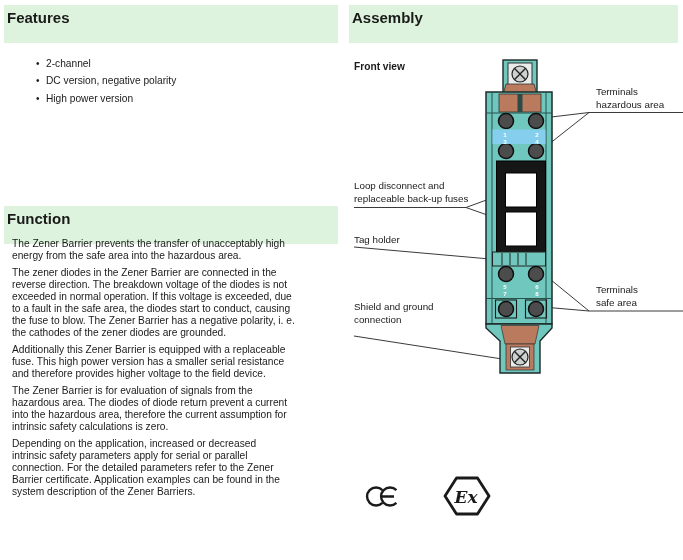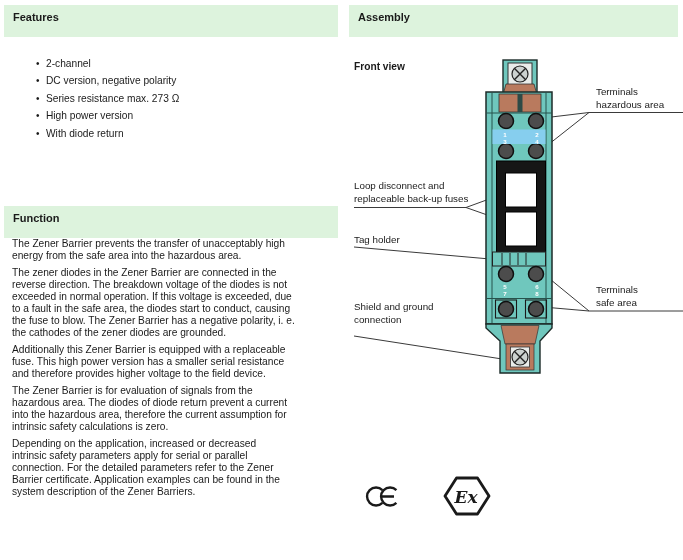--- a/index.html
+++ b/index.html
@@ -3,22 +3,22 @@
 <meta charset="utf-8">
 <style>
   html,body{margin:0;padding:0}
   body{
     width:683px;height:560px;position:relative;overflow:hidden;
     background:#ffffff;color:#1a1a1a;
     font-family:"Liberation Sans",sans-serif;
     -webkit-font-smoothing:antialiased;
   }
   .bar{
-    position:absolute;background:#ddf3dd;height:32px;line-height:25px;
-    font-weight:bold;font-size:11px;padding-left:9px;box-sizing:border-box;
+    position:absolute;background:#ddf3dd;height:38px;line-height:25px;
+    font-weight:bold;font-size:15px;padding-left:3px;box-sizing:border-box;
   }
   #bar-features{left:4px;top:5px;width:334px}
   #bar-function{left:4px;top:206px;width:334px}
   #bar-assembly{left:349px;top:5px;width:329px}
 
   ul.features{position:absolute;left:18px;top:37px;margin:18px;padding:0;list-style:none;font-size:10.2px}
   ul.features li{line-height:17.4px;white-space:nowrap}
   ul.features .bullet{display:inline-block;width:10px;font-size:10px;vertical-align:top}
 
   .paras{position:absolute;left:12px;top:238px;width:332px;font-size:10.2px}
@@ -46,23 +46,21 @@
 <div class="bar" id="bar-function">
   <span>Function</span>
 </div>
 <div class="bar" id="bar-assembly">
   <span>Assembly</span>
 </div>
 
 <ul class="features">
   <li><span class="bullet">•</span><span>2-channel</span></li>
   <li><span class="bullet">•</span><span>DC version, negative polarity</span></li>
-  <li><span class="bullet">•</span><span>Series resistance max. 273 Ω</span></li>
   <li><span class="bullet">•</span><span>High power version</span></li>
-  <li><span class="bullet">•</span><span>With diode return</span></li>
 </ul>
 
 <div class="paras">
   <p>The Zener Barrier prevents the transfer of unacceptably high
 energy from the safe area into the hazardous area.</p>
   <p>The zener diodes in the Zener Barrier are connected in the
 reverse direction. The breakdown voltage of the diodes is not
 exceeded in normal operation. If this voltage is exceeded, due
 to a fault in the safe area, the diodes start to conduct, causing
 the fuse to blow. The Zener Barrier has a negative polarity, i. e.

